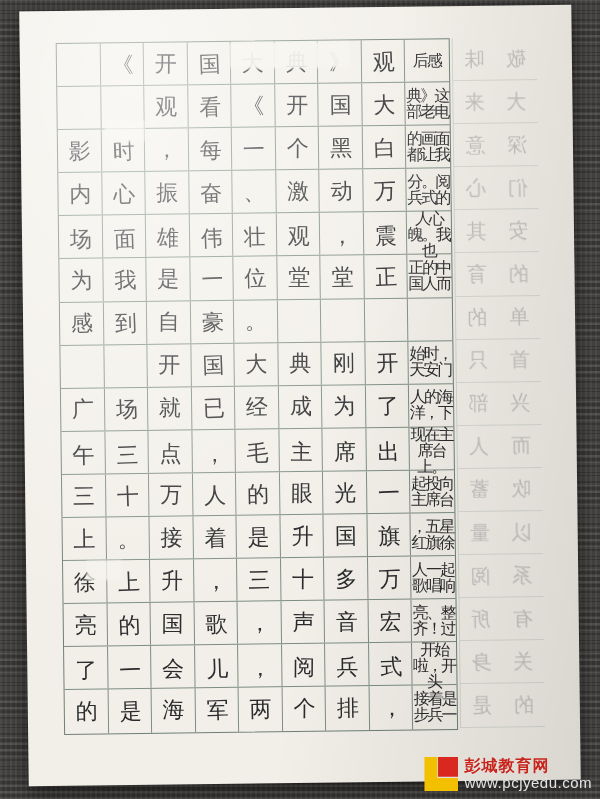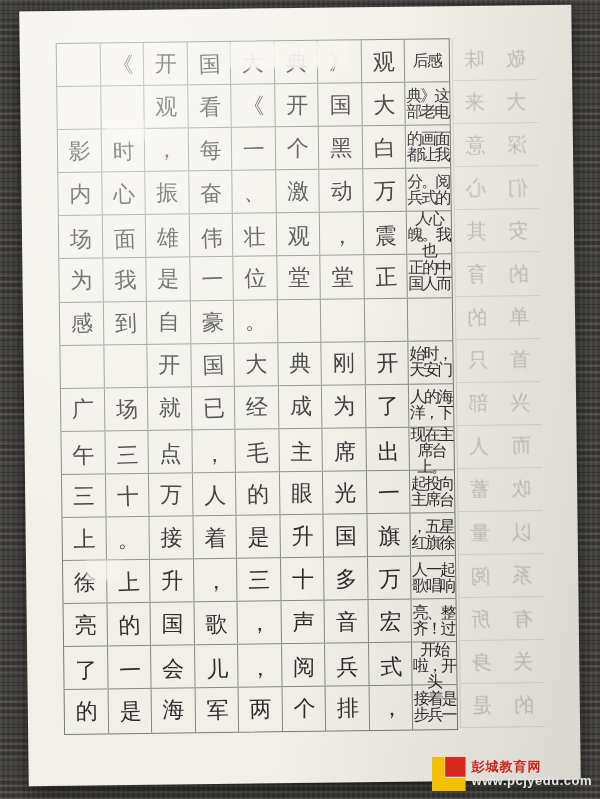--- a/index.html
+++ b/index.html
@@ -159,30 +159,29 @@
     clip-path: polygon(0% 0%, 38% 0%, 38% 62%, 100% 62%, 100% 100%, 0% 100%);
   }
   .wm-logo .r {
     position: absolute; left: 40%; top: 0; width: 60%; height: 58%;
     background: #d8281f;
     clip-path: polygon(0% 0%, 100% 0%, 100% 100%, 0% 100%);
   }
   .wm-text { line-height: 1.1; }
   .wm-title {
     color: #c8241c;
-    font-size: 13px;
+    font-size: 16px;
     font-weight: bold;
     letter-spacing: 1px;
     text-shadow: 0 1px 0 rgba(255,255,255,0.25);
   }
   .wm-url {
     color: #e4e4e4;
-    font-size: 13px;
+    font-size: 15px;
     letter-spacing: 0.5px;
-    font-weight: bold;
   }
 </style>
 </head>
 <body>
 
 <div class="shot">
   <div class="mat"></div>
 
   <div class="sheet">
 

